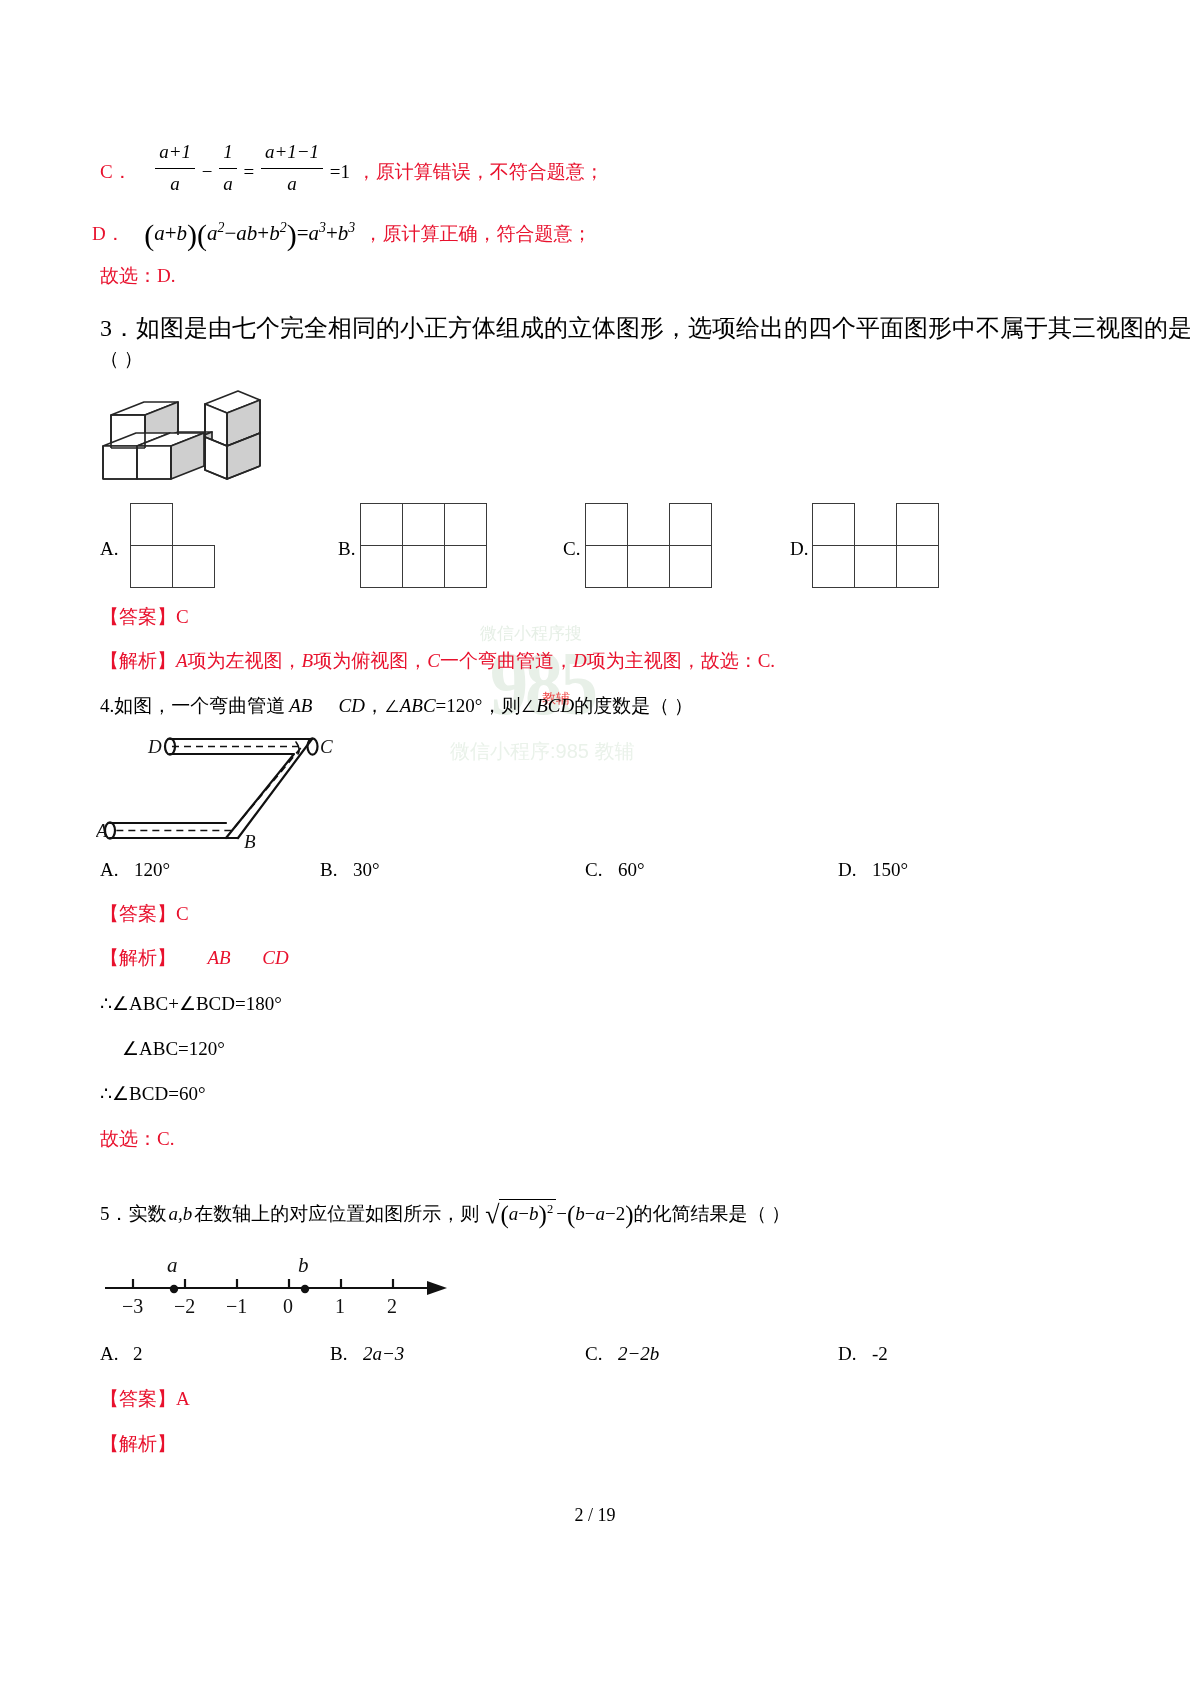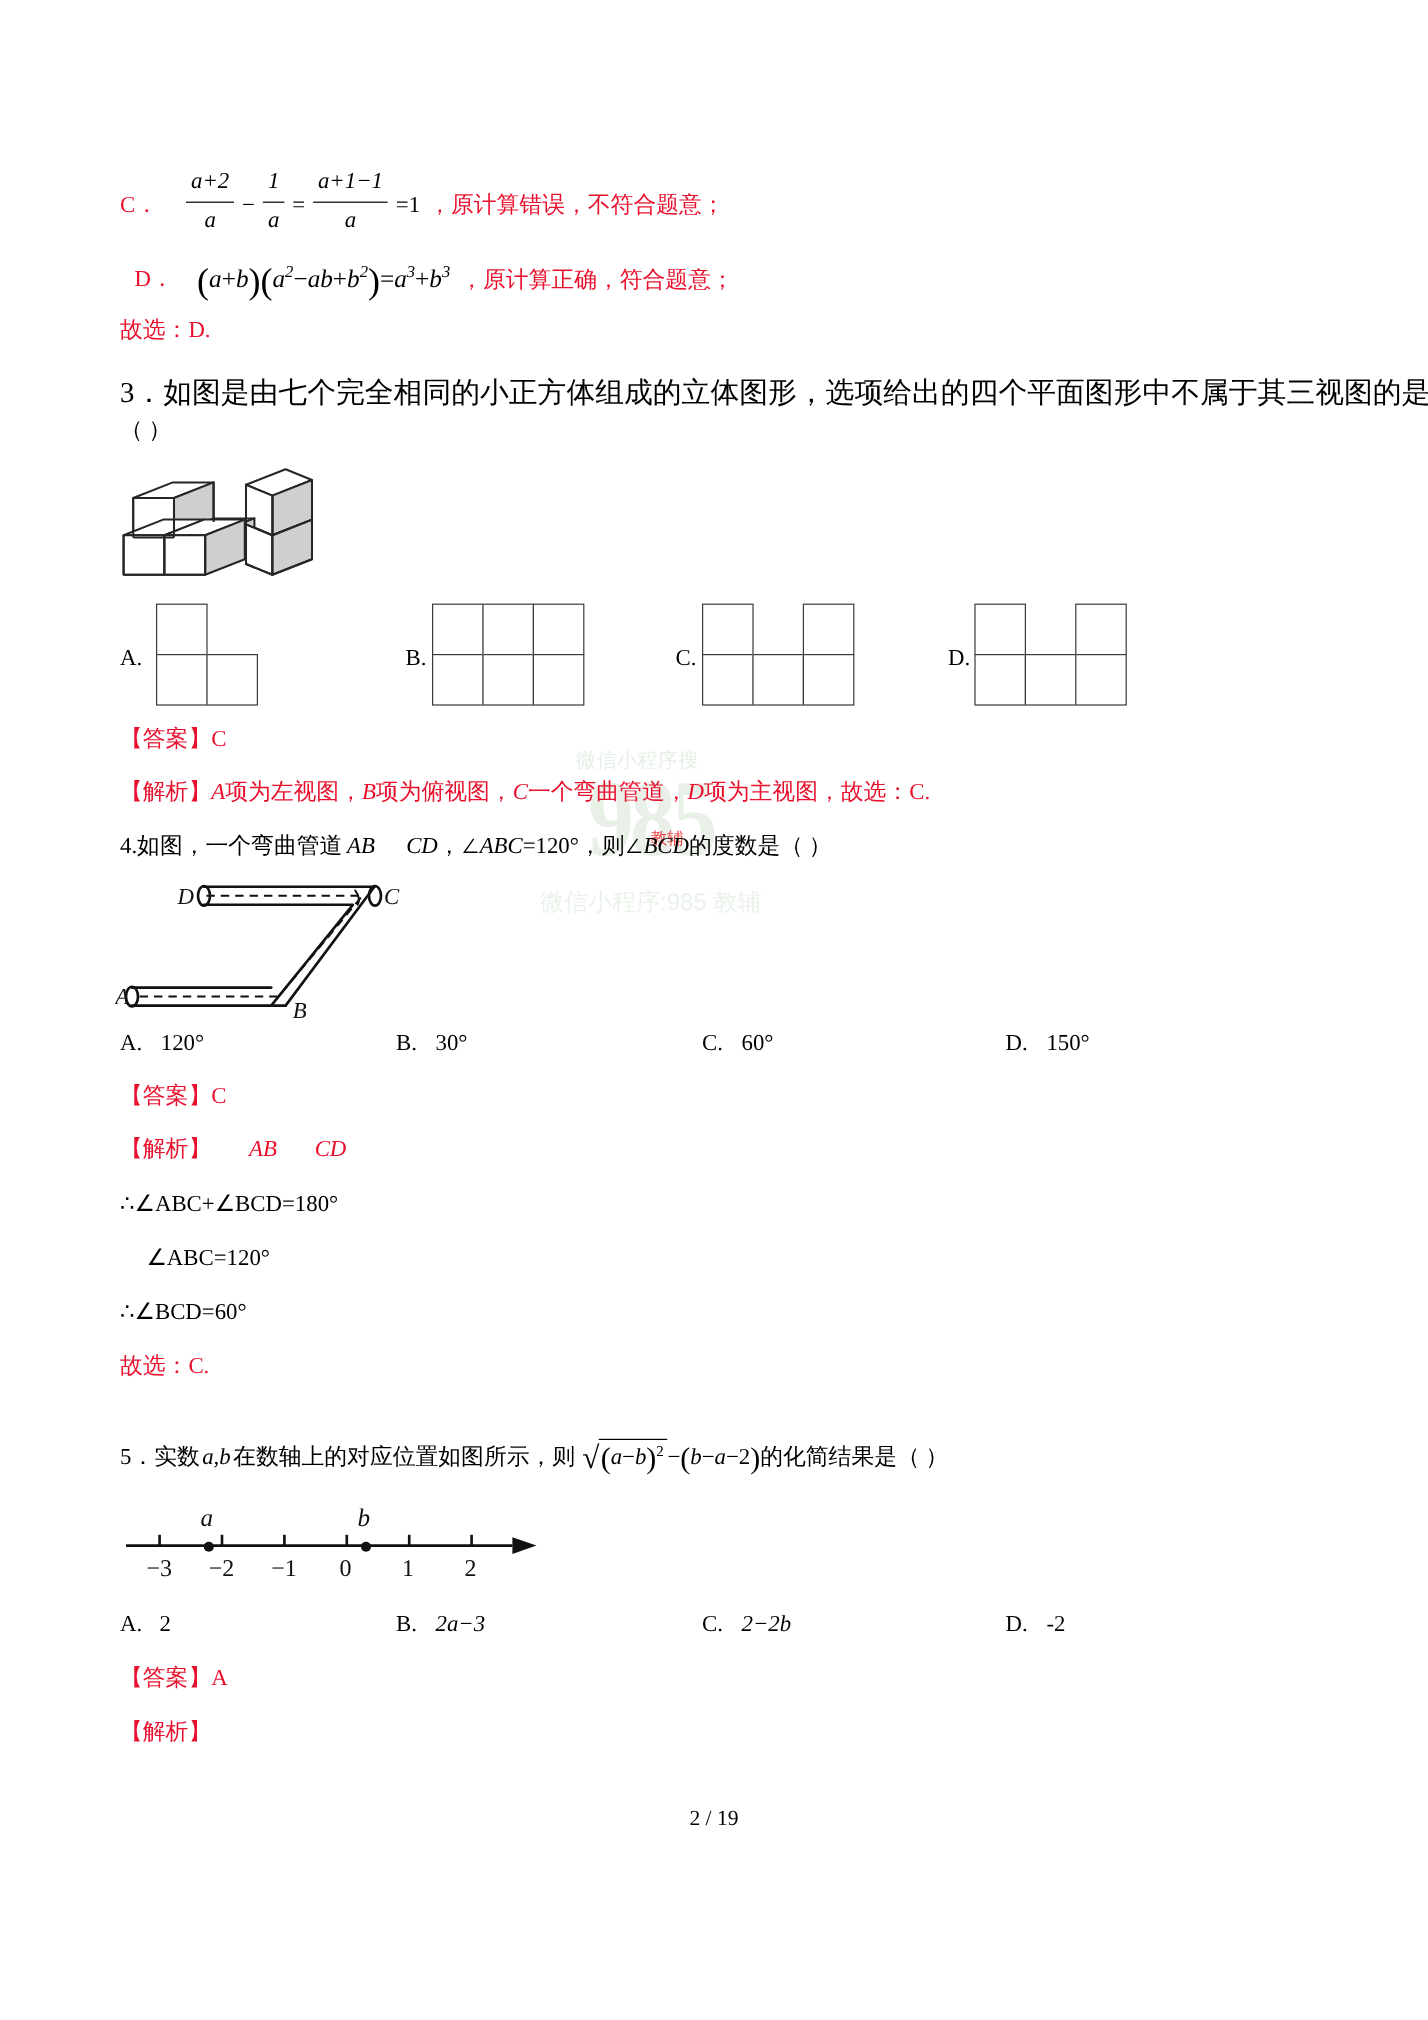--- a/index.html
+++ b/index.html
@@ -156,38 +156,38 @@
     <div class="wm-mid">教辅</div>
     <div class="wm-line">微信小程序:985 教辅</div>
   </div>
 
   <div class="content">
 
   <div class="blk" style="left:100px; top:138px;">
     <span class="red">C．</span>
     <span style="display:inline-block;width:12px"></span>
     <span class="frac">
-      <span class="num">a+2</span>
+      <span class="num">a+1</span>
       <span class="den">a</span>
     </span>
     <span style="font-style:normal">−</span>
     <span class="frac">
       <span class="num">1</span>
       <span class="den">a</span>
     </span>
     <span style="font-style:normal">=</span>
     <span class="frac">
       <span class="num">a+1−1</span>
       <span class="den">a</span>
     </span>
     <span>=1</span>
     <span class="red cn" style="margin-left:2px">，原计算错误，不符合题意；</span>
   </div>
 
-  <div class="blk" style="left:112px; top:212px;">
+  <div class="blk" style="left:92px; top:212px;">
     <span class="red">D．</span>
     <span style="display:inline-block;width:10px"></span>
     <span class="mi" style="font-size:21px">
       <span class="bigparen">(</span><span>a</span><span style="font-style:normal">+</span><span>b</span><span class="bigparen">)</span><span class="bigparen">(</span><span>a</span><span class="sup">2</span><span style="font-style:normal">−</span><span>ab</span><span style="font-style:normal">+</span><span>b</span><span class="sup">2</span><span class="bigparen">)</span><span style="font-style:normal">=</span><span>a</span><span class="sup">3</span><span style="font-style:normal">+</span><span>b</span><span class="sup">3</span>
     </span>
     <span class="red cn" style="margin-left:3px">，原计算正确，符合题意；</span>
   </div>
 
   <div class="blk red cn" style="left:100px; top:262px;">故选：D.</div>
 
@@ -320,21 +320,21 @@
       <text x="0" y="111" font-family="Liberation Serif, serif" font-style="italic" font-size="19" fill="#111">A</text>
       <text x="148" y="122" font-family="Liberation Serif, serif" font-style="italic" font-size="19" fill="#111">B</text>
     </svg>
   </div>
 
   <div class="blk" style="left:100px; top:856px;">
     <span>A.</span>
     <span style="display:inline-block;width:6px"></span>
     <span>120°</span>
   </div>
-  <div class="blk" style="left:330px; top:856px;">
+  <div class="blk" style="left:320px; top:856px;">
     <span>B.</span>
     <span style="display:inline-block;width:6px"></span>
     <span>30°</span>
   </div>
   <div class="blk" style="left:585px; top:856px;">
     <span>C.</span>
     <span style="display:inline-block;width:6px"></span>
     <span>60°</span>
   </div>
   <div class="blk" style="left:838px; top:856px;">

